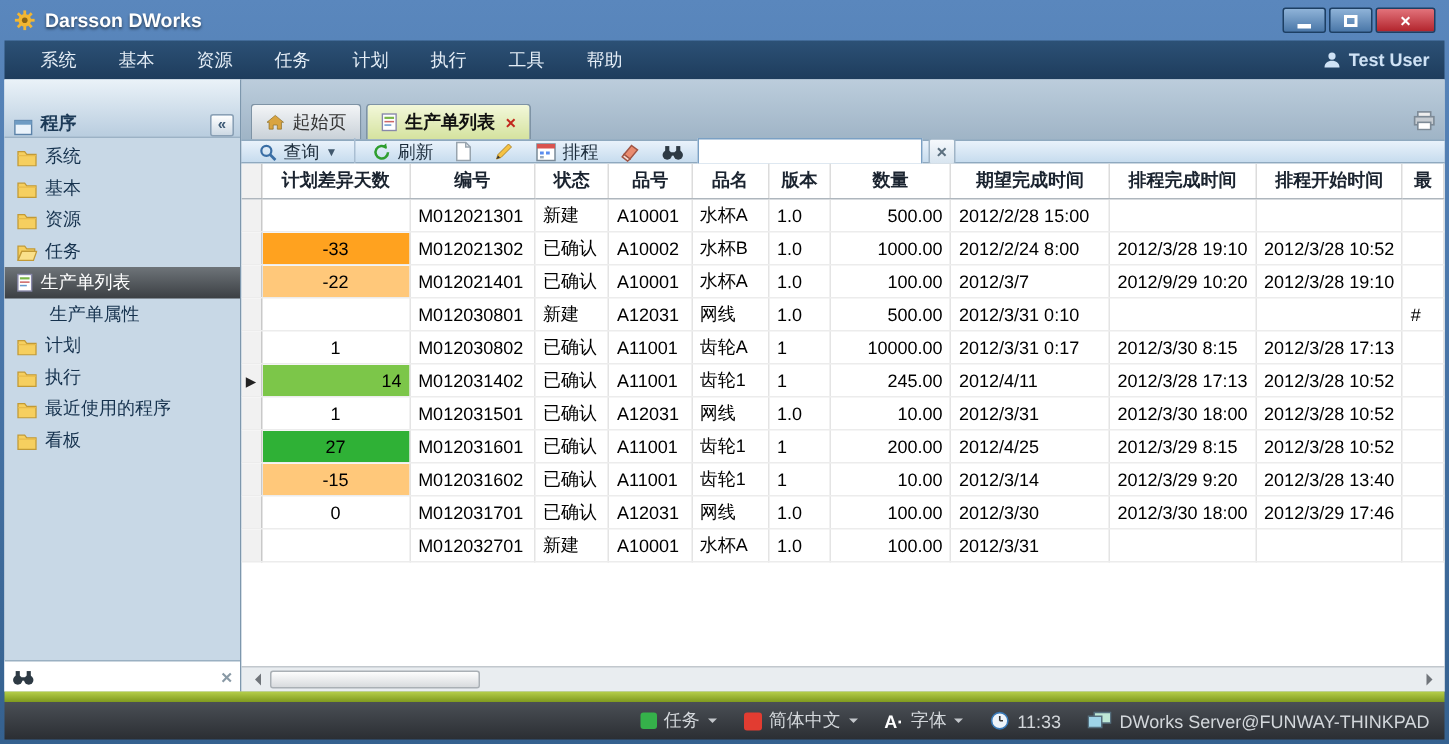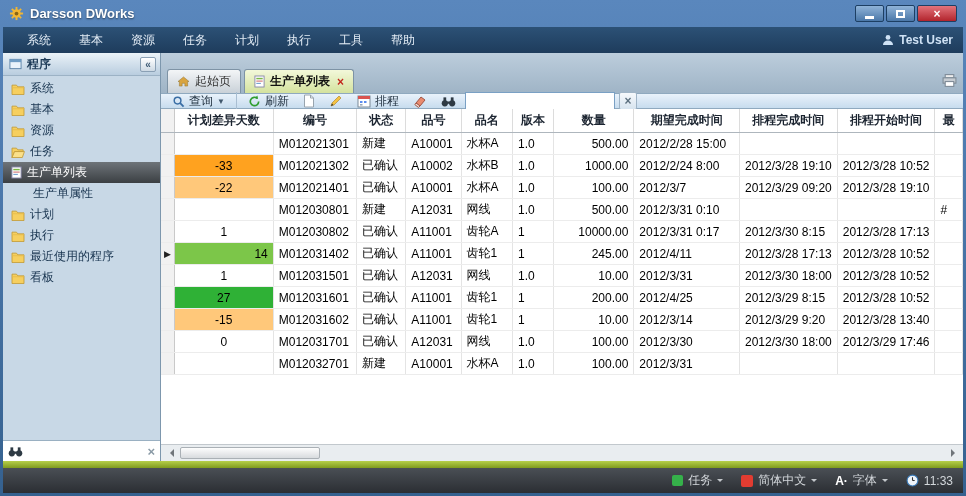--- a/index.html
+++ b/index.html
@@ -23,21 +23,21 @@
     background:linear-gradient(#2c5176,#1e3c5c); }
   .menu-items { display:flex; flex:1; }
   .menu-item { color:#e4edf6; font-size:12px; padding:4px 14px; cursor:default; }
   .menu-user { display:flex; align-items:center; gap:5px; color:#cfe2f5; font-size:12px; font-weight:bold; }
 
   
   .content { flex:1; min-height:0; display:flex; background:#fff; }
 
   
   .sidebar { width:158px; display:flex; flex-direction:column; background:#c8d8e6; border-right:1px solid #7d97ad; }
-  .side-header { height:23px; display:flex; align-items:center; gap:5px; padding:0 4px 0 6px;
+  .side-header { height:39px; display:flex; align-items:flex-end; gap:5px; padding:0 4px 0 6px;
     background:linear-gradient(#eaf2f8,#b9cddf); border-bottom:1px solid #9cb2c5;
     font-size:12px; font-weight:bold; color:#1d3b58; }
   .side-header .sp { flex:1; }
   .collapse-btn { width:16px; height:15px; border:1px solid #8aa0b5; border-radius:2px;
     background:linear-gradient(#fff,#cdd9e4); font-size:10px; line-height:13px; text-align:center; color:#3d5a75; }
   .side-items { flex:1; overflow:hidden; padding-top:2px; }
   .side-item { height:21px; display:flex; align-items:center; gap:5px; font-size:12px; color:#16324e; cursor:default; }
   .side-item.selected { background:linear-gradient(#6e7479,#3b3f43); color:#fff; }
   .side-search { height:21px; background:#fff; border-top:1px solid #9ab0c2; display:flex; align-items:center; padding:0 5px; gap:4px; }
   .side-search .sp { flex:1; }
@@ -433,21 +433,21 @@
               <tr>
                 <td class="ind"></td>
                 <td style="text-align: center; background: rgb(255, 200, 122);">-22</td>
                 <td style="text-align: left;">M012021401</td>
                 <td style="text-align: left;">已确认</td>
                 <td style="text-align: left;">A10001</td>
                 <td style="text-align: left;">水杯A</td>
                 <td style="text-align: left;">1.0</td>
                 <td style="text-align: right;">100.00</td>
                 <td style="text-align: left;">2012/3/7</td>
-                <td style="text-align: left;">2012/3/29 09:20</td>
+                <td style="text-align: left;">2012/9/29 10:20</td>
                 <td style="text-align: left;">2012/3/28 19:10</td>
                 <td style="text-align: left;"></td>
               </tr>
               <tr>
                 <td class="ind"></td>
                 <td style="text-align: center;"></td>
                 <td style="text-align: left;">M012030801</td>
                 <td style="text-align: left;">新建</td>
                 <td style="text-align: left;">A12031</td>
                 <td style="text-align: left;">网线</td>
@@ -594,15 +594,24 @@
     <div class="sb-item">
       <span class="ico">
         <svg width="13" height="13" viewBox="0 0 12 12">
             <circle cx="6" cy="6" r="5" fill="#eef4fa" stroke="#3a7ab8"></circle>
             <line x1="6" y1="6" x2="6" y2="3" stroke="#333"></line>
             <line x1="6" y1="6" x2="8" y2="6" stroke="#333"></line>
           </svg>
       </span>
       <span>11:33</span>
     </div>
+    <div class="sb-item">
+      <span class="ico">
+        <svg width="16" height="13" viewBox="0 0 16 12">
+            <rect x="4.5" y="0.5" width="11" height="7" fill="#bfe8d6" stroke="#56707f"></rect>
+            <rect x="0.5" y="3" width="9" height="7.5" fill="#9fd4e8" stroke="#56707f"></rect>
+          </svg>
+      </span>
+      <span>DWorks Server@FUNWAY-THINKPAD</span>
+    </div>
   </div>
 
 </div>
 
 </body></html>

